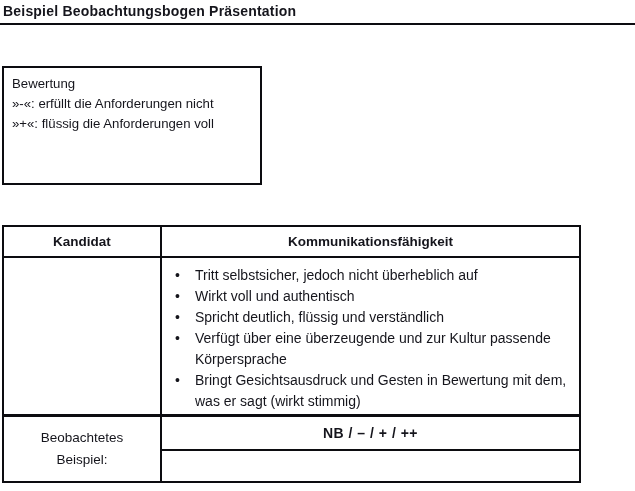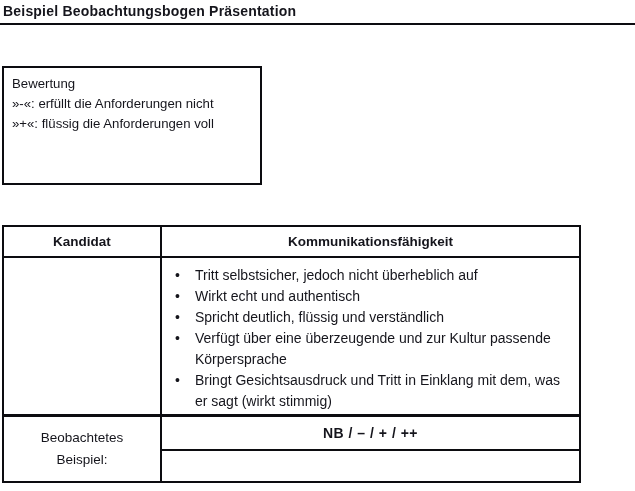--- a/index.html
+++ b/index.html
@@ -132,24 +132,24 @@
     <tbody>
         <tr class="header-row">
       <th class="col-kandidat">Kandidat</th>
       <th>Kommunikationsfähigkeit</th>
     </tr>
     <tr class="body-row">
       <td class="kandidat-empty"></td>
       <td class="criteria-cell">
         <ul>
           <li>Tritt selbstsicher, jedoch nicht überheblich auf</li>
-          <li>Wirkt echt und authentisch</li>
+          <li>Wirkt voll und authentisch</li>
           <li>Spricht deutlich, flüssig und verständlich</li>
           <li>Verfügt über eine überzeugende und zur Kultur passende Körpersprache</li>
-          <li>Bringt Gesichtsausdruck und Tritt in Einklang mit dem, was er sagt (wirkt stimmig)</li>
+          <li>Bringt Gesichtsausdruck und Gesten in Bewertung mit dem, was er sagt (wirkt stimmig)</li>
         </ul>
       </td>
     </tr>
     <tr class="rating-row">
       <td class="observed-cell" rowspan="2">
         <span class="observed-label">Beobachtetes Beispiel:</span>
       </td>
       <td class="rating-cell">NB / – / + / ++</td>
     </tr>
     <tr class="entry-row">

